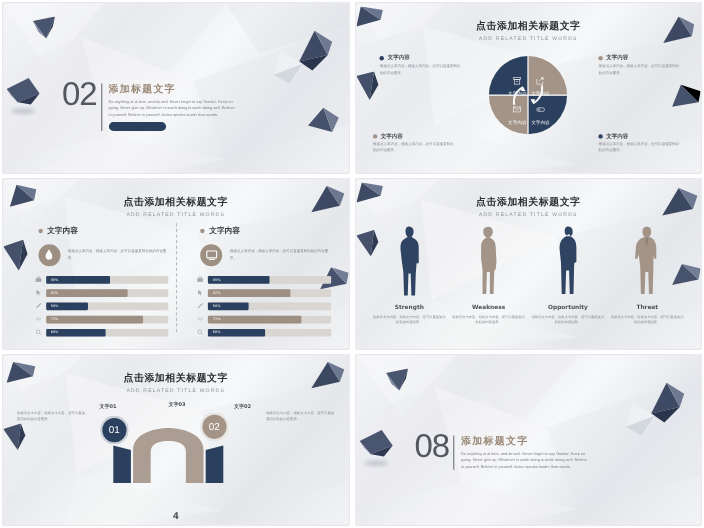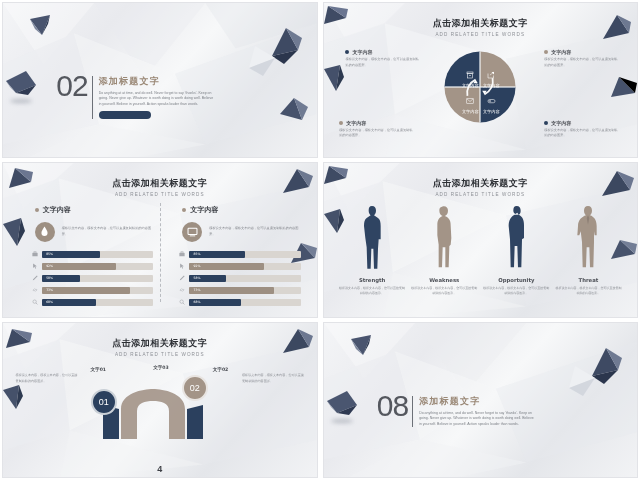--- a/index.html
+++ b/index.html
@@ -585,21 +585,21 @@
       <div class="en">ADD RELATED TITLE WORDS</div>
     </div>
 
     <div class="ribbon">
       <svg style="position:absolute;left:0;top:10px" width="320" height="60" viewBox="0 0 320 60">
         <path d="M118,30 C118,14 140,10 150,10 C160,10 182,14 182,30 L182,60 L166,60 L166,32 C166,24 158,22 150,22 C142,22 134,24 134,32 L134,60 L118,60 Z" fill="#a39487" opacity=".9"></path>
         <path d="M100,26 L100,60 L116,60 L116,30 Z" fill="#2b405e"></path>
         <path d="M184,30 L184,60 L200,60 L200,26 Z" fill="#2b405e"></path>
       </svg>
 
-      <div class="node" style="left:28%;top:20px">
+      <div class="node" style="left:28%;top:9px">
         <div class="circ" style="background:#2b405e">01</div>
       </div>
       <div class="node" style="left:57%;top:6px">
         <div class="circ" style="background:#a39487">02</div>
       </div>
 
       <div style="position:absolute;left:24%;top:-2px;width:40px;text-align:center">
         <div class="cap">文字01</div>
       </div>
       <div style="position:absolute;left:44%;top:-4px;width:40px;text-align:center">

